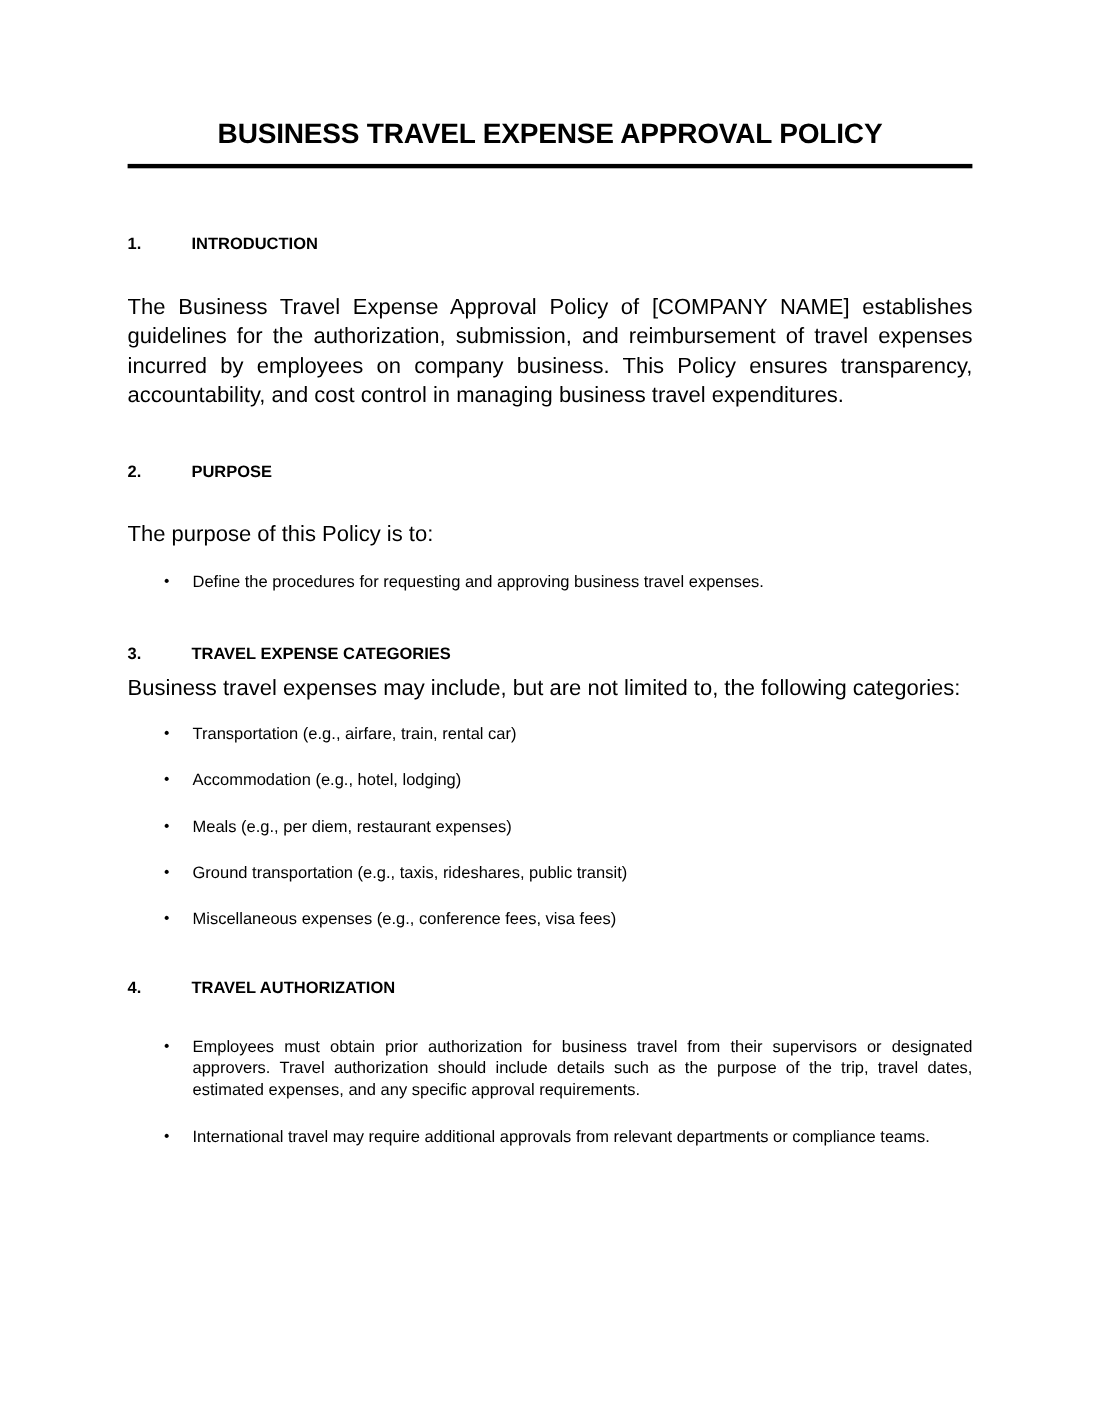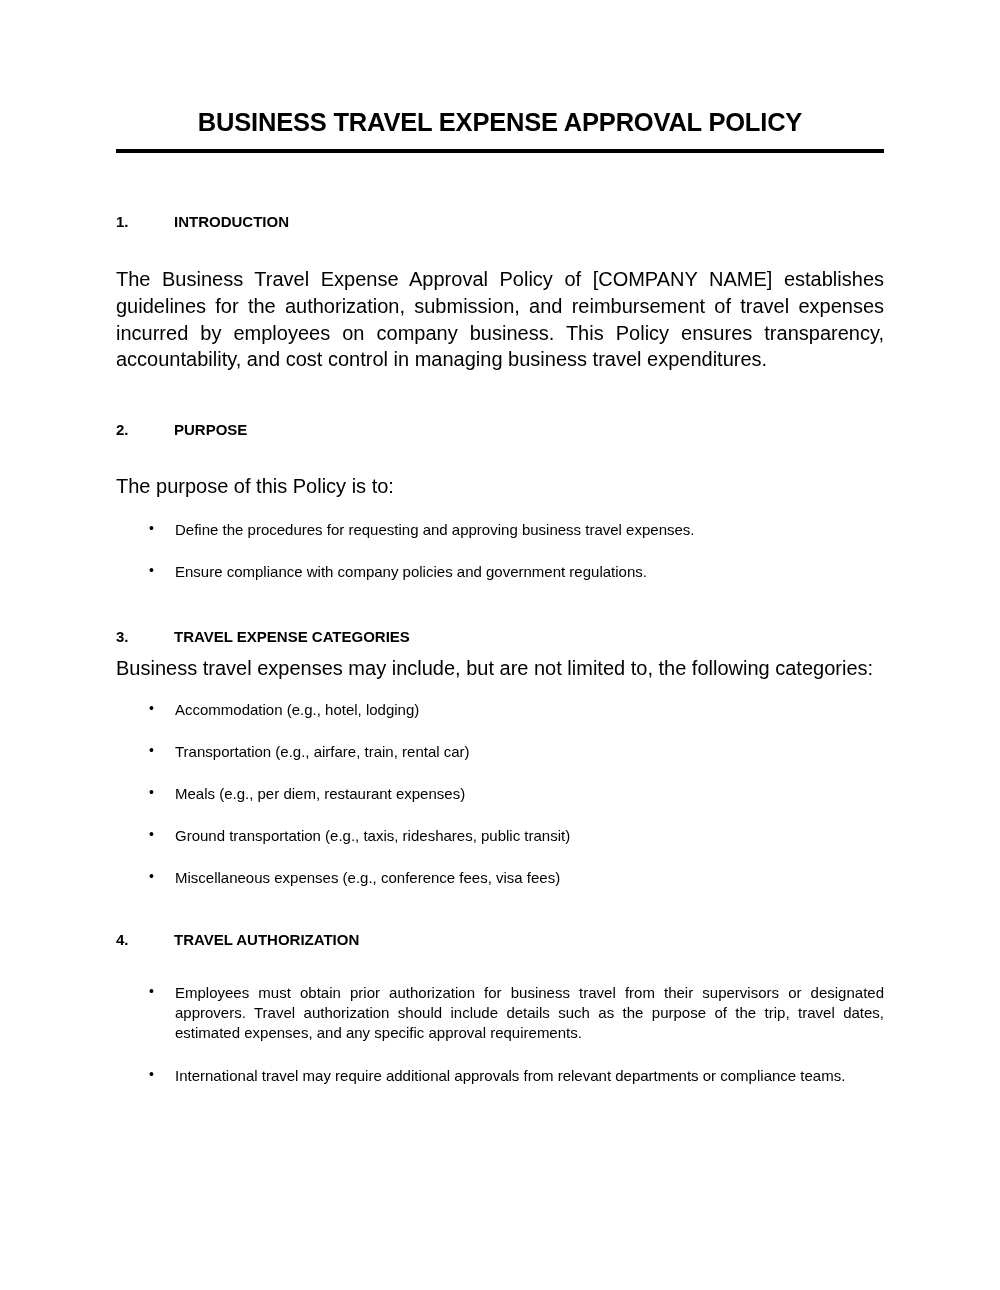--- a/index.html
+++ b/index.html
@@ -141,31 +141,30 @@
     </div>
     <p class="body intro-gap">The Business Travel Expense Approval Policy of [COMPANY NAME] establishes guidelines for the authorization, submission, and reimbursement of travel expenses incurred by employees on company business. This Policy ensures transparency, accountability, and cost control in managing business travel expenditures.</p>
 
     <div class="section-heading h-gap-2">
       <span class="section-num">2.</span>
       <span class="section-label">PURPOSE</span>
     </div>
     <p class="body purpose-gap">The purpose of this Policy is to:</p>
     <ul class="bullets list-purpose">
       <li>Define the procedures for requesting and approving business travel expenses.</li>
-      <li>Ensure compliance with company policies and government regulations.</li>
     </ul>
 
     <div class="section-heading h-gap-3">
       <span class="section-num">3.</span>
       <span class="section-label">TRAVEL EXPENSE CATEGORIES</span>
     </div>
     <p class="body cat-gap">Business travel expenses may include, but are not limited to, the following categories:</p>
     <ul class="bullets list-categories">
+      <li>Transportation (e.g., airfare, train, rental car)</li>
       <li>Accommodation (e.g., hotel, lodging)</li>
-      <li>Transportation (e.g., airfare, train, rental car)</li>
       <li>Meals (e.g., per diem, restaurant expenses)</li>
       <li>Ground transportation (e.g., taxis, rideshares, public transit)</li>
       <li>Miscellaneous expenses (e.g., conference fees, visa fees)</li>
     </ul>
 
     <div class="section-heading h-gap-4">
       <span class="section-num">4.</span>
       <span class="section-label">TRAVEL AUTHORIZATION</span>
     </div>
     <ul class="bullets list-auth">

